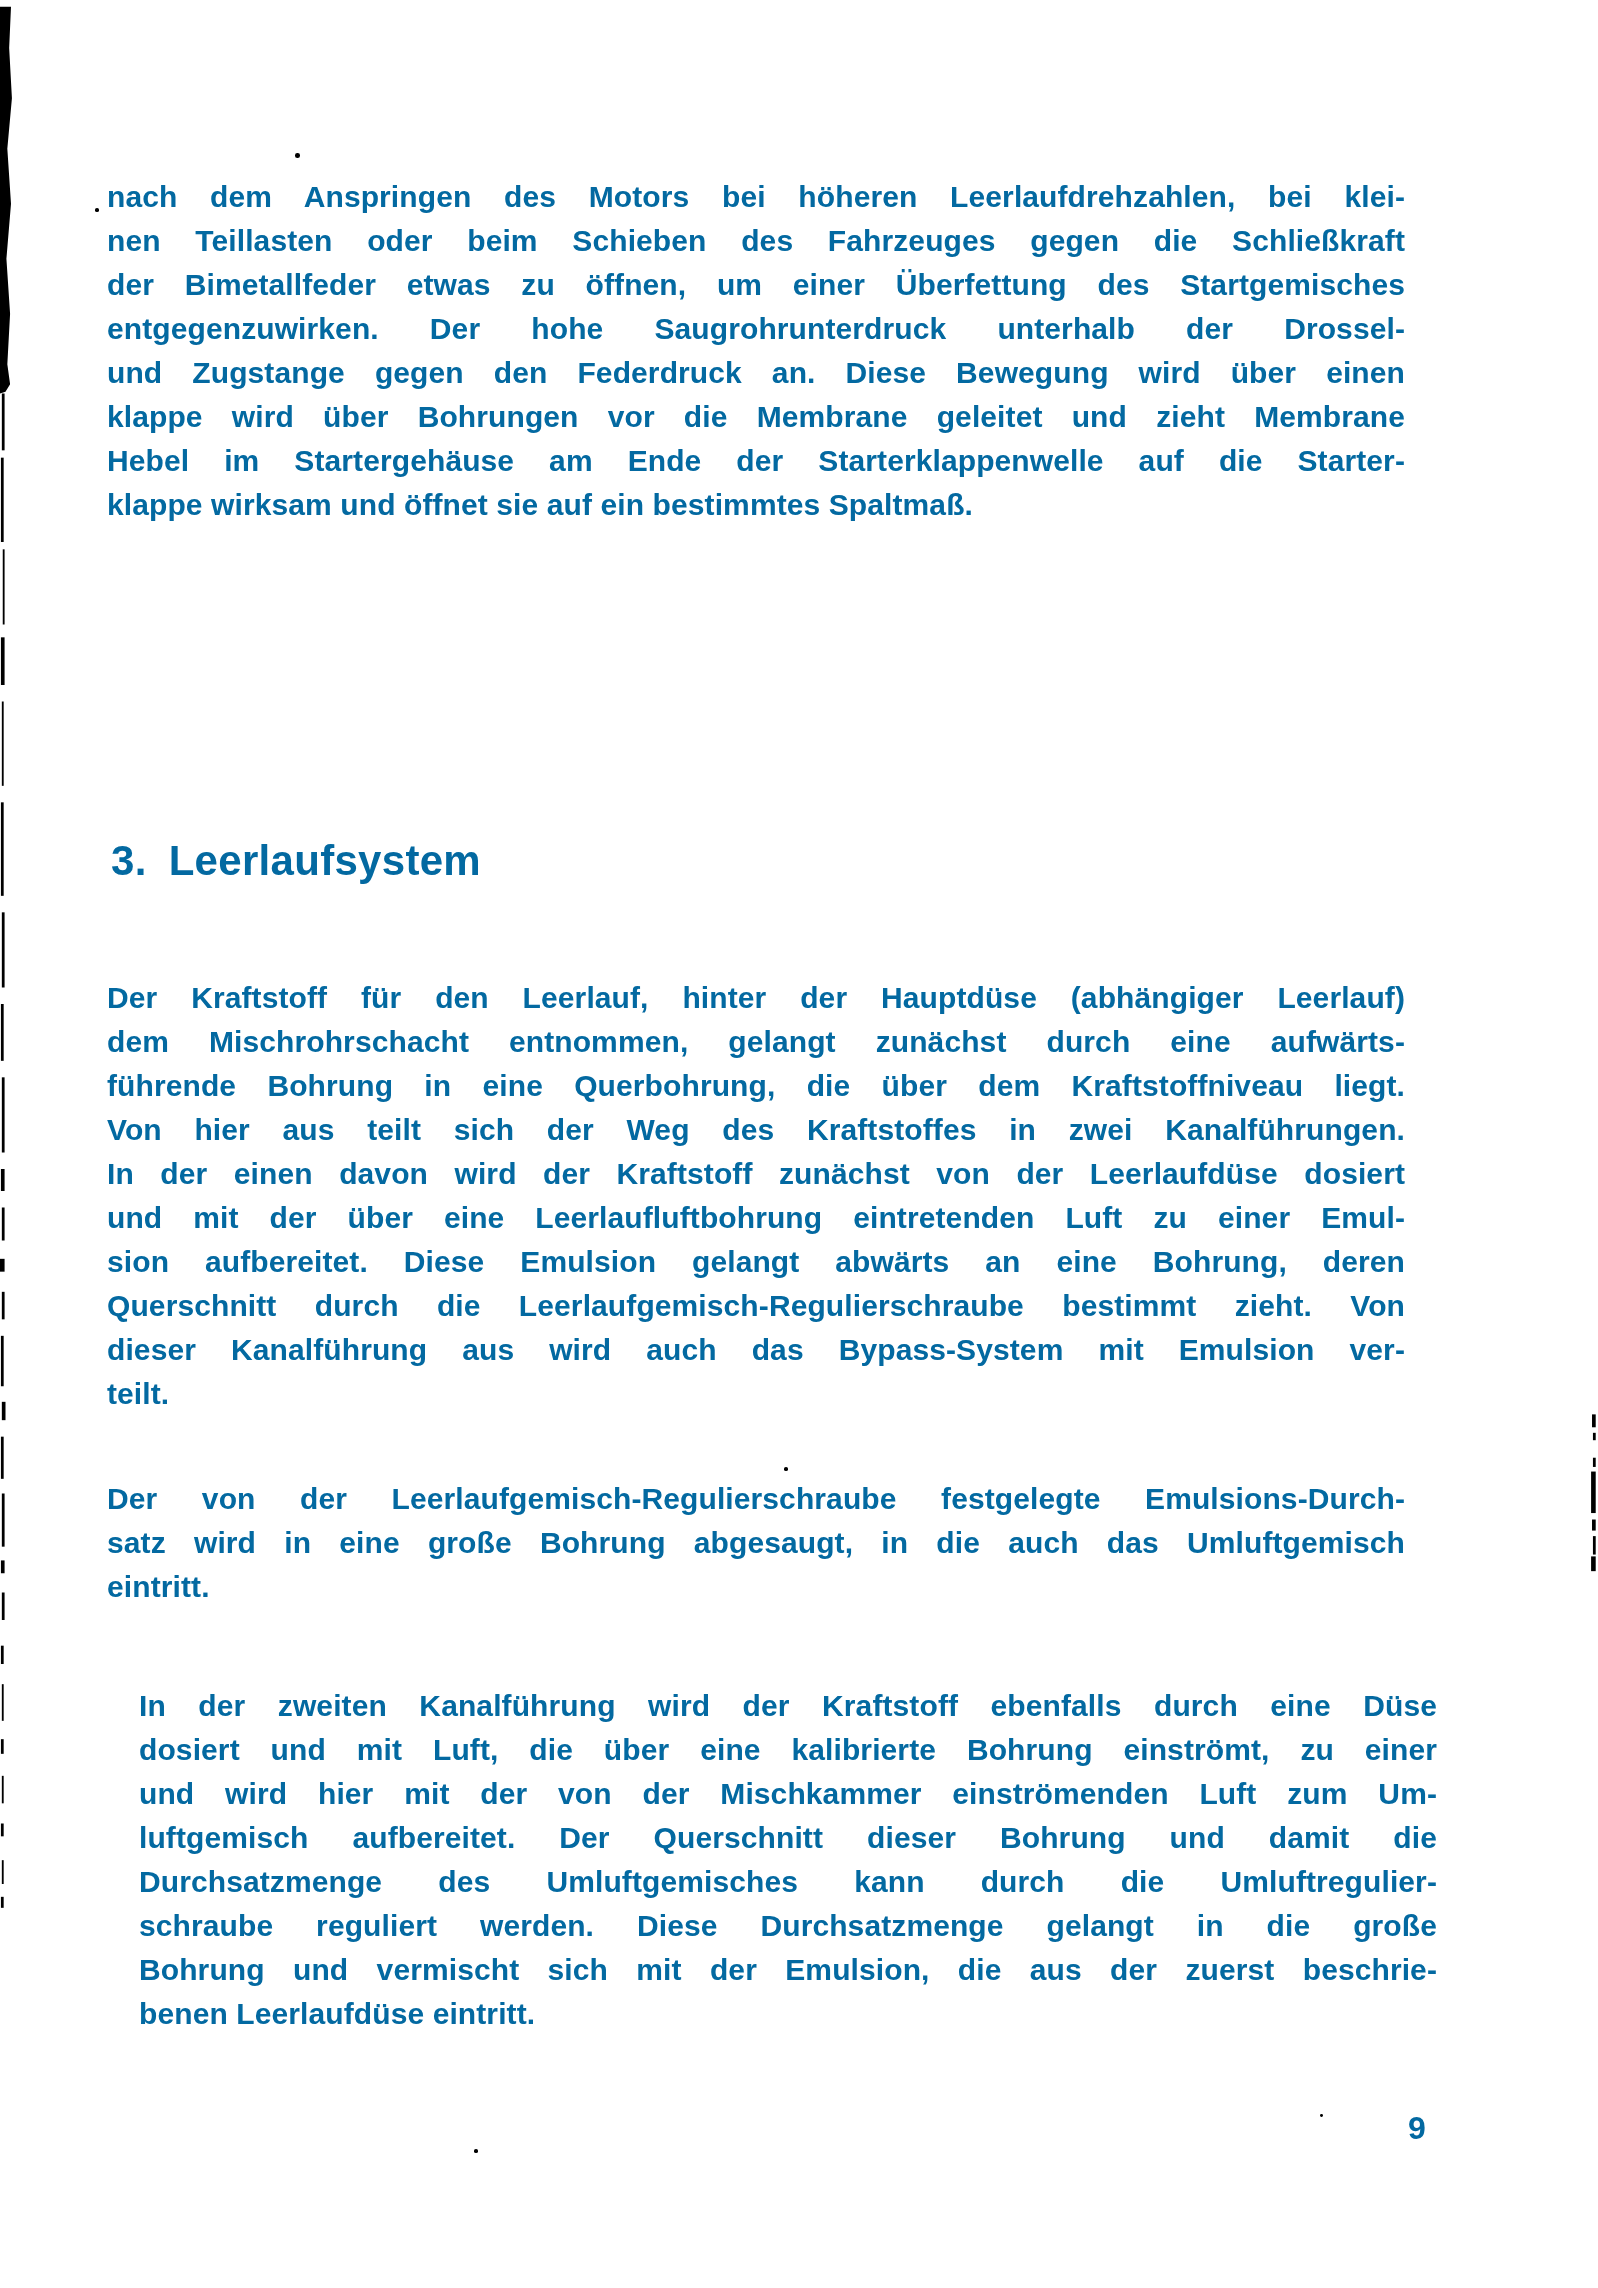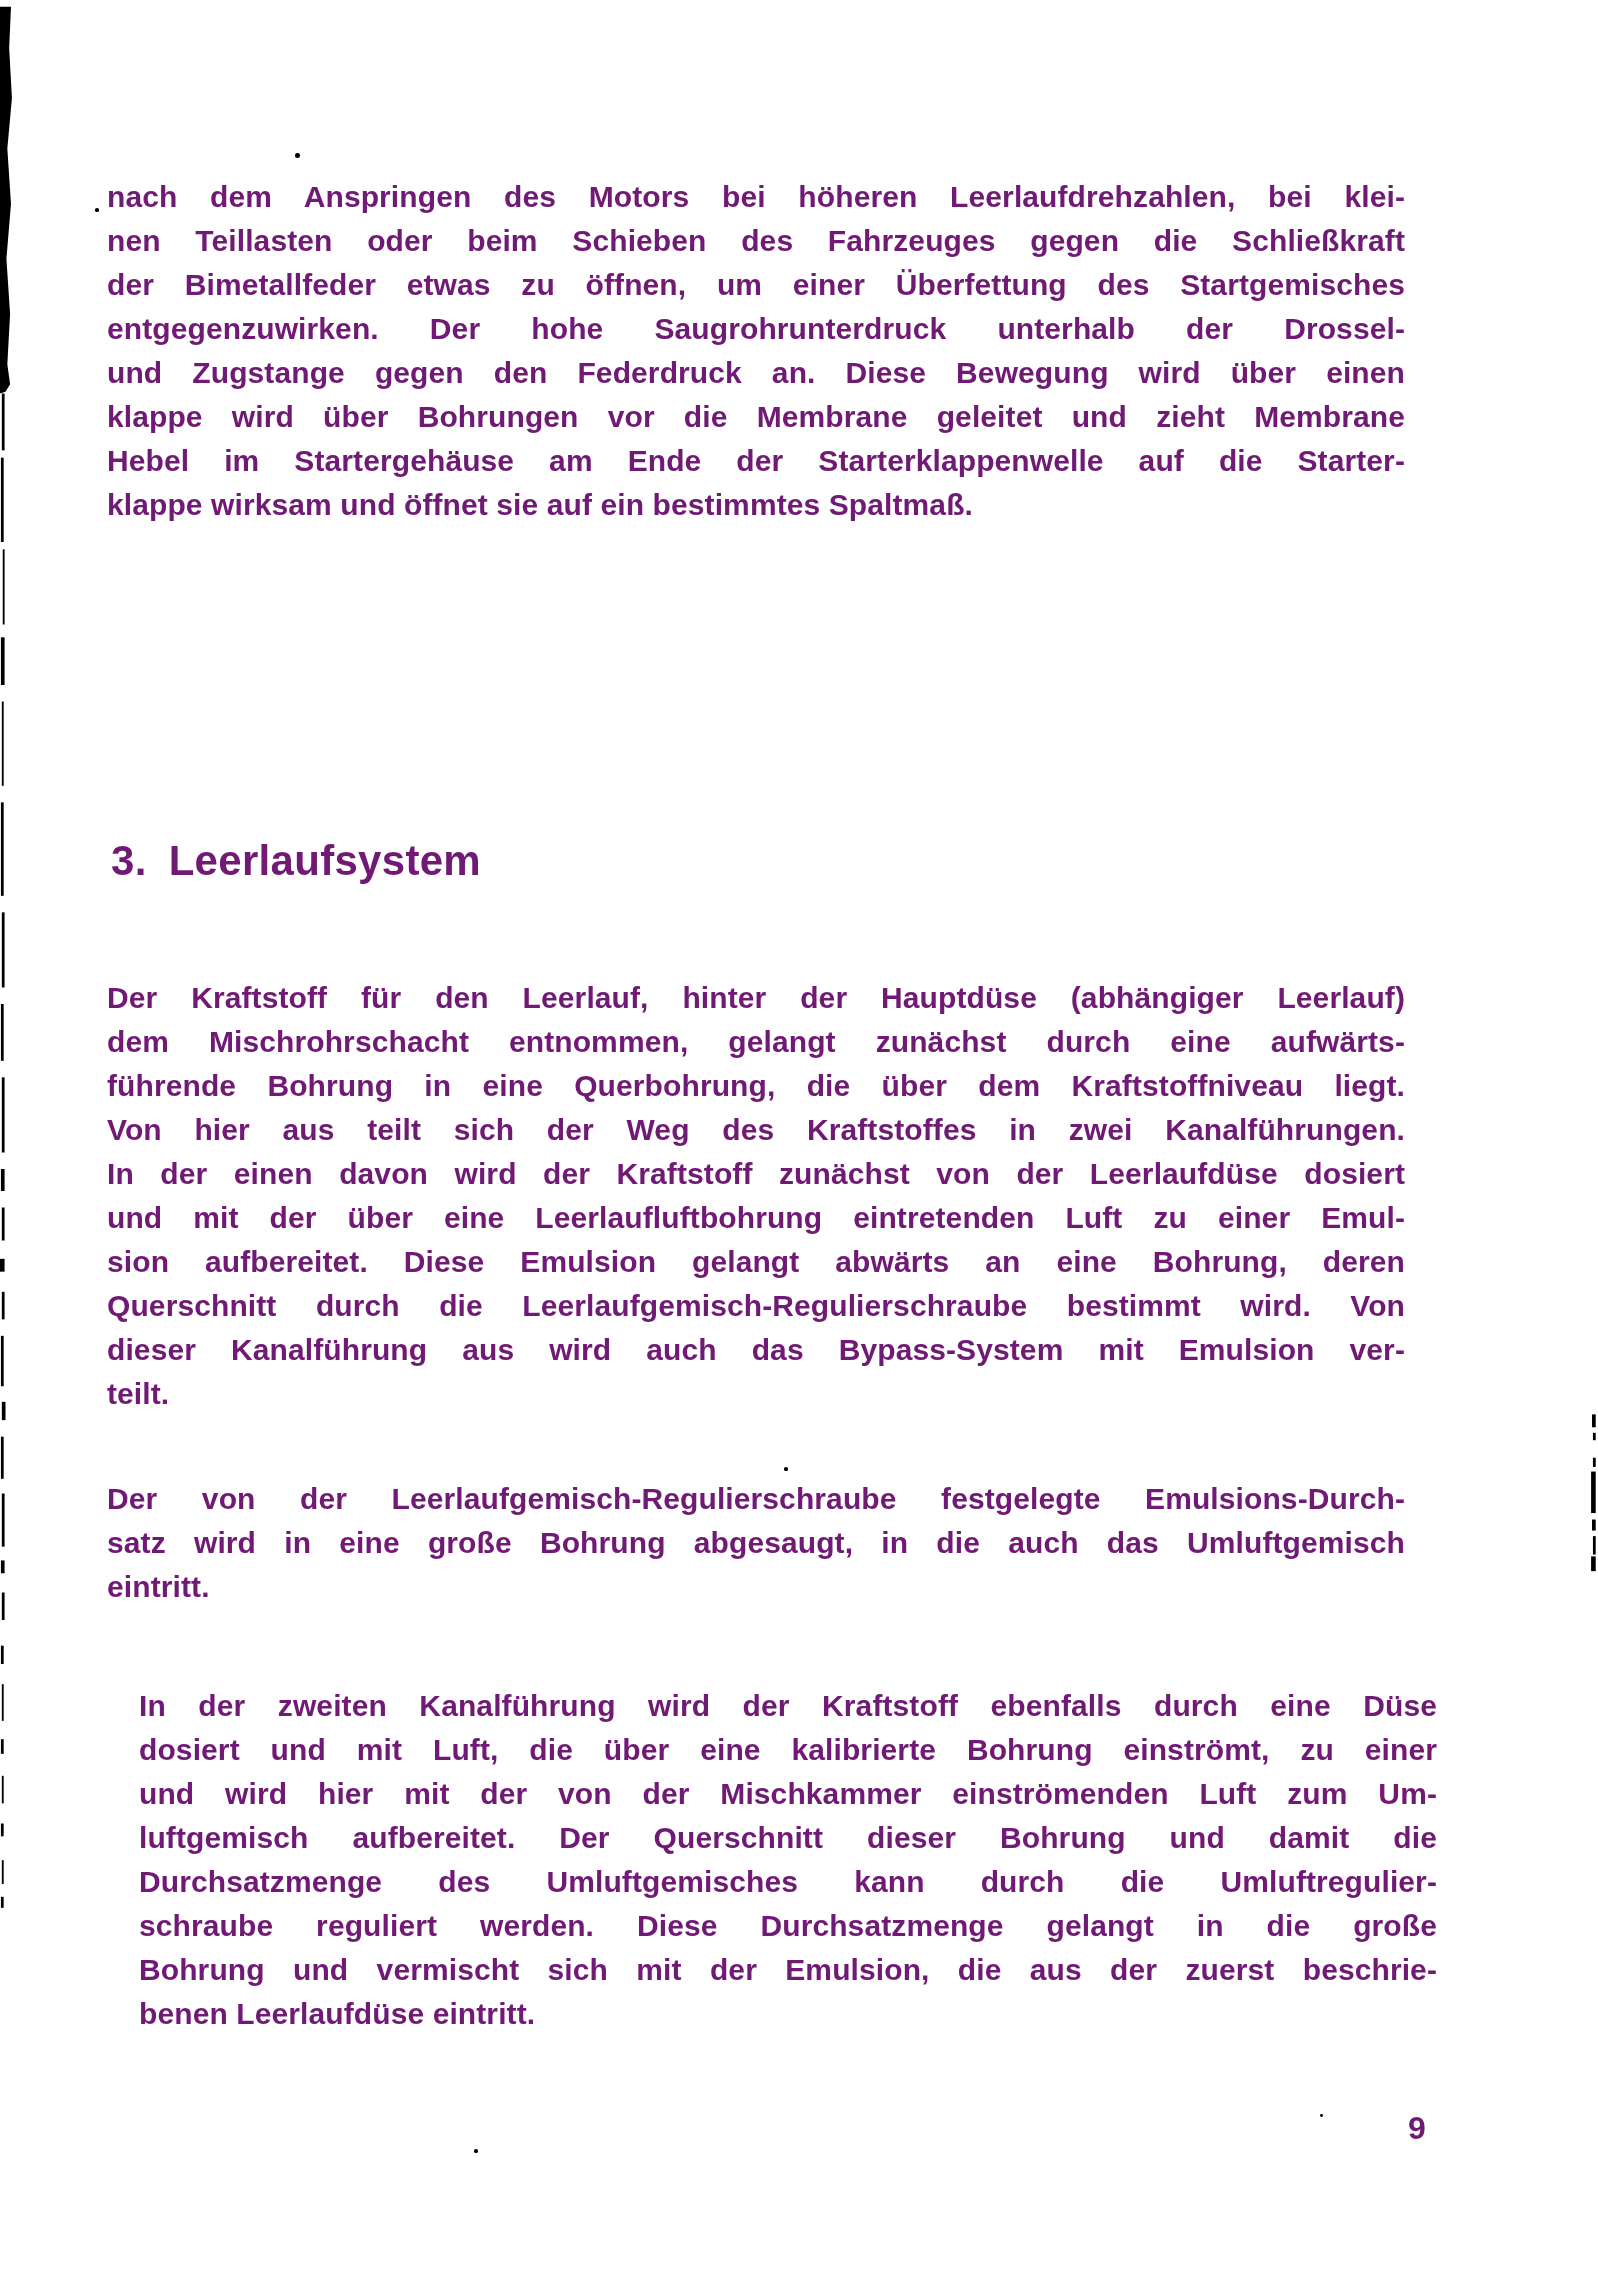--- a/index.html
+++ b/index.html
@@ -1,21 +1,21 @@
 <!DOCTYPE html>
 <html style="font-size:14.8px"><head>
 <meta charset="utf-8">
 <style>
   html, body { margin: 0; padding: 0; background: #ffffff; }
   .page {
     position: relative;
     width: 1599px;
     height: 2289px;
     background: #ffffff;
-    color: #701a75;
+    color: #0369a1;
     font-family: "Liberation Sans", sans-serif;
     overflow: hidden;
   }
   .para {
     position: absolute;
     left: 107px;
     width: 1298px;
     font-size: 30px;
     font-weight: 700;
     line-height: 44px;
@@ -116,21 +116,21 @@
   </h1>
 
   <div class="para p2">
     <div class="line">Der Kraftstoff für den Leerlauf, hinter der Hauptdüse (abhängiger Leerlauf)</div>
     <div class="line">dem Mischrohrschacht entnommen, gelangt zunächst durch eine aufwärts-</div>
     <div class="line">führende Bohrung in eine Querbohrung, die über dem Kraftstoffniveau liegt.</div>
     <div class="line">Von hier aus teilt sich der Weg des Kraftstoffes in zwei Kanalführungen.</div>
     <div class="line">In der einen davon wird der Kraftstoff zunächst von der Leerlaufdüse dosiert</div>
     <div class="line">und mit der über eine Leerlaufluftbohrung eintretenden Luft zu einer Emul-</div>
     <div class="line">sion aufbereitet. Diese Emulsion gelangt abwärts an eine Bohrung, deren</div>
-    <div class="line">Querschnitt durch die Leerlaufgemisch-Regulierschraube bestimmt wird. Von</div>
+    <div class="line">Querschnitt durch die Leerlaufgemisch-Regulierschraube bestimmt zieht. Von</div>
     <div class="line">dieser Kanalführung aus wird auch das Bypass-System mit Emulsion ver-</div>
     <div class="line last">teilt.</div>
   </div>
 
   <div class="para p3">
     <div class="line">Der von der Leerlaufgemisch-Regulierschraube festgelegte Emulsions-Durch-</div>
     <div class="line">satz wird in eine große Bohrung abgesaugt, in die auch das Umluftgemisch</div>
     <div class="line last">eintritt.</div>
   </div>
 

